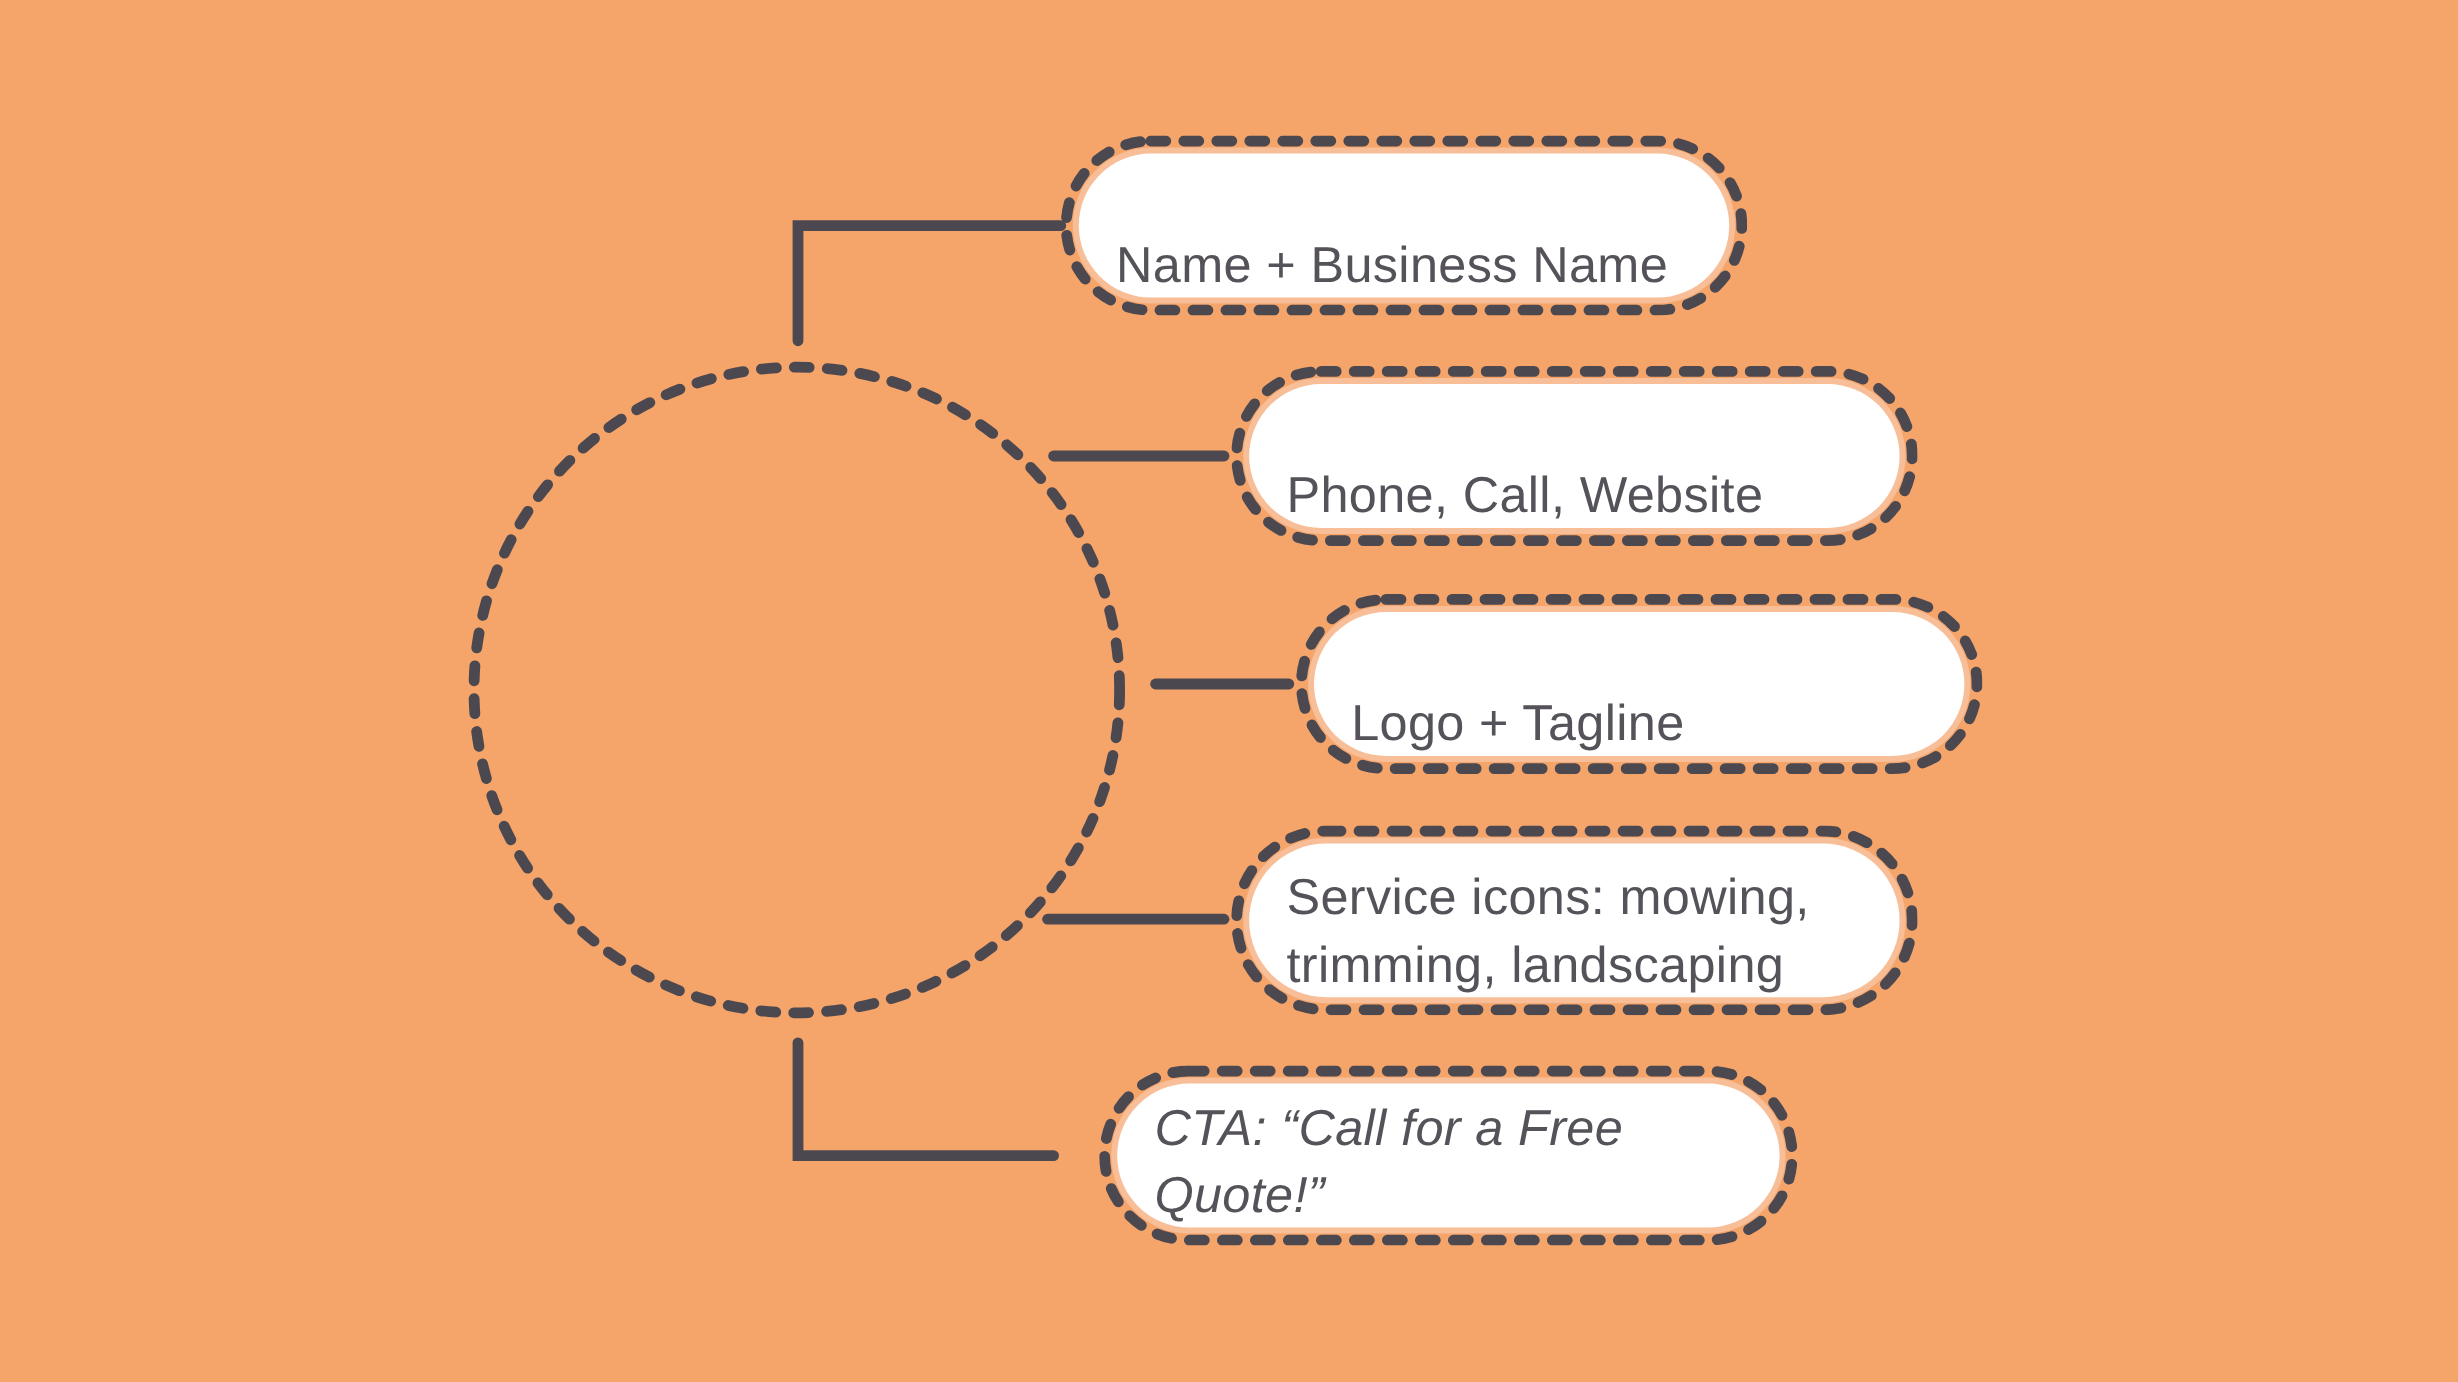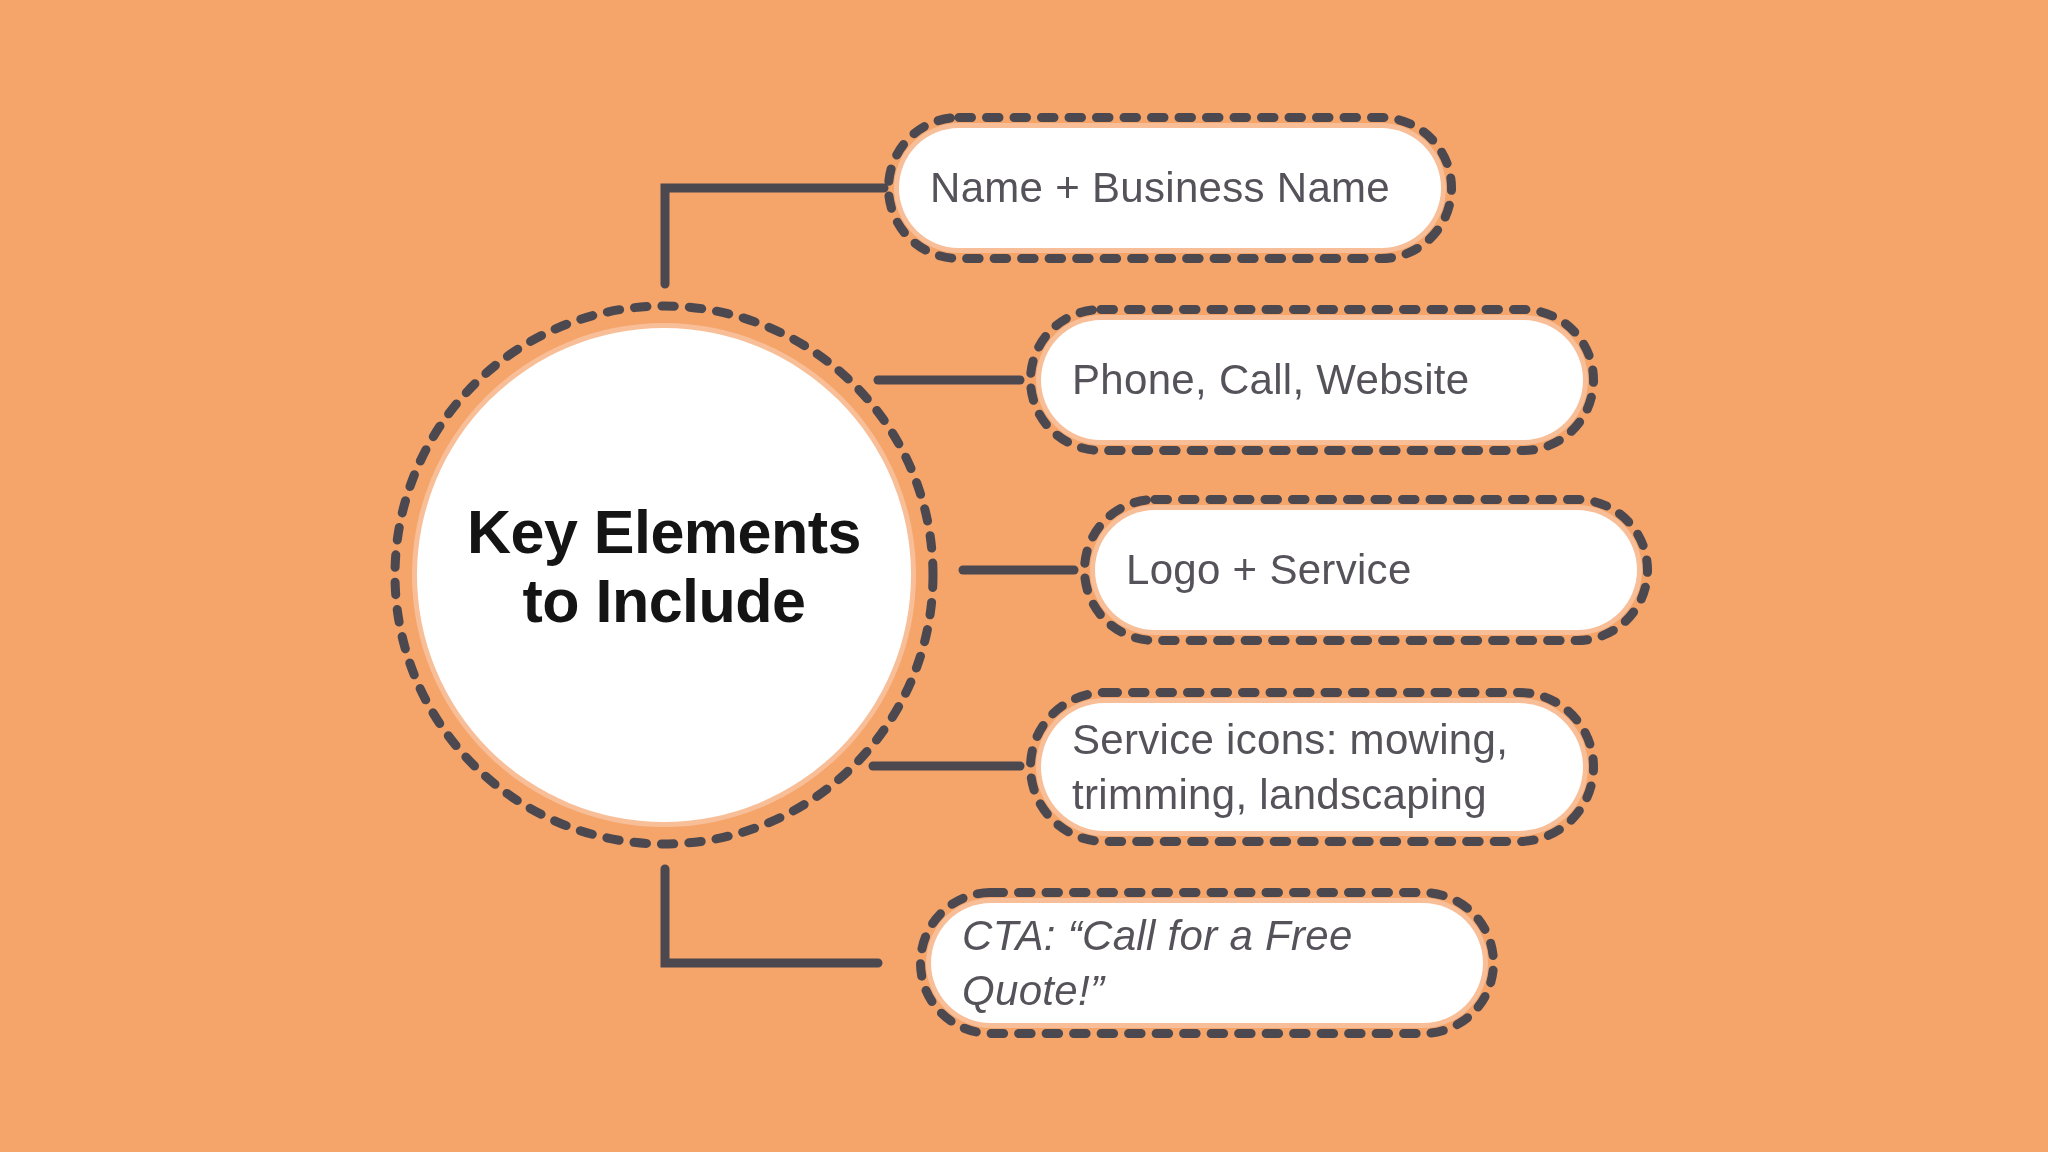--- a/index.html
+++ b/index.html
@@ -52,21 +52,21 @@
   .pill{position:absolute;}
   .pill > svg{position:absolute;left:0;top:0;width:100%;height:100%;}
   .pill .dash-rect{
     fill:none;stroke:var(--dash);stroke-width:9;
     stroke-dasharray:12.5 15;stroke-linecap:round;
   }
   .pill-inner{
     position:absolute;left:15px;top:15px;right:15px;bottom:15px;
     background:var(--pill_fill);border-radius:999px;
     box-shadow:0 0 0 5px var(--halo);
-    display:flex;align-items:center;
+    display:flex;align-items:flex-end;
     padding-left:31px;padding-right:20px;box-sizing:border-box;
   }
   .pill-label{
     font-size:42px;line-height:1.32;letter-spacing:0.3px;
     color:var(--pill_text);
   }
   
   .pill-1{left:884px;top:113px;width:572px;height:150px;}
   .pill-2{left:1026px;top:305px;width:572px;height:150px;}
   .pill-3{left:1080px;top:495px;width:572px;height:150px;}
@@ -83,26 +83,20 @@
     <path d="M878 380 L1020 380"></path>
     <path d="M963 570 L1074 570"></path>
     <path d="M873 766 L1020 766"></path>
     <path d="M665 869 L665 963 L878 963"></path>
   </svg>
 
   <div class="center-node">
     <svg viewBox="0 0 558 558" aria-hidden="true">
       <circle class="dash-ring" cx="279" cy="279" r="269"></circle>
     </svg>
-    <div class="center-white">
-      <div class="center-title">
-        <div>Key Elements</div>
-        <div>to Include</div>
-      </div>
-    </div>
   </div>
 
   <div class="pill pill-1">
     <svg viewBox="0 0 572 150" aria-hidden="true">
       <rect class="dash-rect" x="4.5" y="4.5" width="563" height="141" rx="70.5"></rect>
     </svg>
     <div class="pill-inner">
       <span class="pill-label">Name + Business Name</span>
     </div>
   </div>
@@ -114,21 +108,21 @@
     <div class="pill-inner">
       <span class="pill-label">Phone, Call, Website</span>
     </div>
   </div>
 
   <div class="pill pill-3">
     <svg viewBox="0 0 572 150" aria-hidden="true">
       <rect class="dash-rect" x="4.5" y="4.5" width="563" height="141" rx="70.5"></rect>
     </svg>
     <div class="pill-inner">
-      <span class="pill-label">Logo + Service</span>
+      <span class="pill-label">Logo + Tagline</span>
     </div>
   </div>
 
   <div class="pill pill-4">
     <svg viewBox="0 0 572 158" aria-hidden="true">
       <rect class="dash-rect" x="4.5" y="4.5" width="563" height="149" rx="74.5"></rect>
     </svg>
     <div class="pill-inner">
       <span class="pill-label">Service icons: mowing, trimming, landscaping</span>
     </div>

